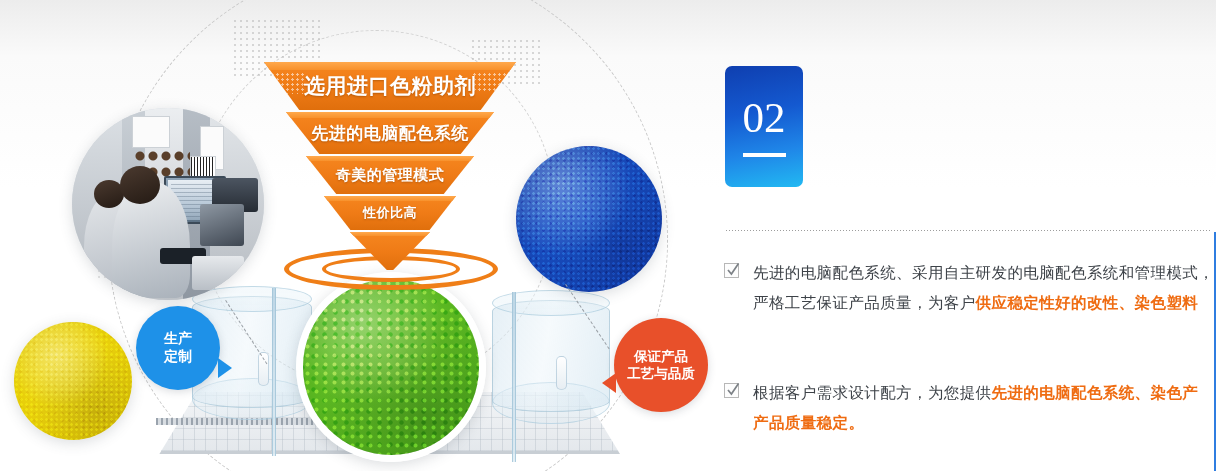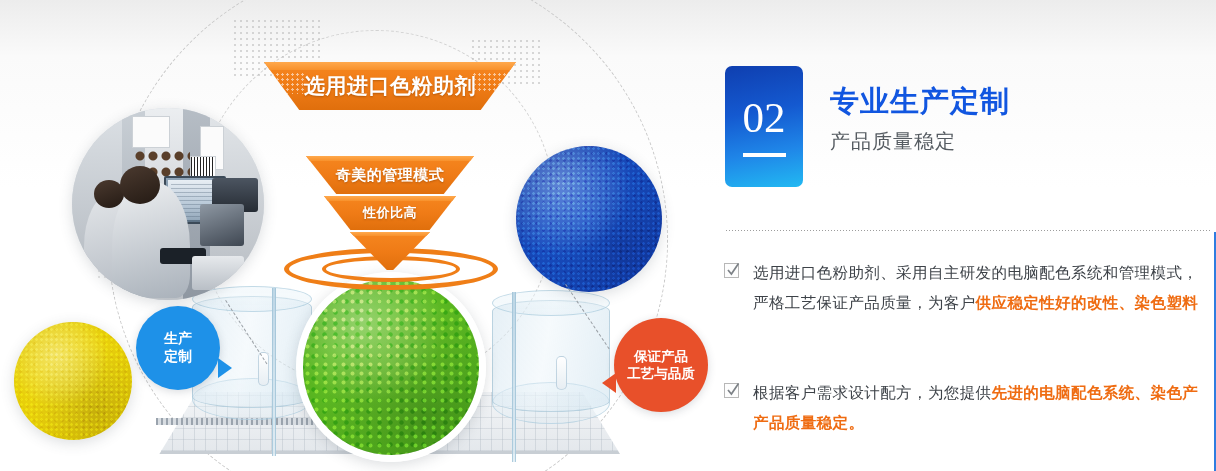--- a/index.html
+++ b/index.html
@@ -312,20 +312,26 @@
 
     <div class="fn-layer" style="left:264px;top:62px;width:252px;height:48px;
                 clip-path: polygon(0 0, 100% 0, 86% 100%, 14% 100%);">
       <div class="fn-shape"></div>
       <div class="fn-top"></div>
       <div class="fn-dots" style="left:6px;top:10px;width:34px;height:22px;"></div>
       <div class="fn-dots" style="right:10px;top:10px;width:34px;height:20px;"></div>
       <div class="fn-label" style="font-size:21px;">选用进口色粉助剂</div>
     </div>
 
+    <div class="fn-layer" style="left:286px;top:112px;width:208px;height:42px;
+                clip-path: polygon(0 0, 100% 0, 84% 100%, 16% 100%);">
+      <div class="fn-shape"></div>
+      <div class="fn-top" style="height:6px;"></div>
+      <div class="fn-label" style="font-size:17px;">先进的电脑配色系统</div>
+    </div>
 
     <div class="fn-layer" style="left:306px;top:156px;width:168px;height:38px;
                 clip-path: polygon(0 0, 100% 0, 82% 100%, 18% 100%);">
       <div class="fn-shape"></div>
       <div class="fn-top" style="height:5px;"></div>
       <div class="fn-label" style="font-size:15px;">奇美的管理模式</div>
     </div>
 
     <div class="fn-layer" style="left:324px;top:196px;width:132px;height:34px;
                 clip-path: polygon(0 0, 100% 0, 80% 100%, 20% 100%);">
@@ -355,35 +361,31 @@
 工艺与品质</span>
     </div>
   </div>
 
   <div id="right-panel">
 
     <div id="num-badge">
       <span class="num">02</span>
     </div>
 
-    <div id="heading-block">
-      <div id="main-title">专业生产定制</div>
-      <div id="sub-title">产品质量稳定</div>
-    </div>
 
     <div id="divider"></div>
 
     <div class="bullet" style="top:258px;">
       <span class="chk">
         <svg width="14" height="16" viewBox="0 0 14 16" aria-hidden="true">
           <path d="M2 8 L5.4 12 L12.5 1.5" fill="none" stroke="#7d8287" stroke-width="1.7"></path>
         </svg>
       </span>
       <span class="btext">
-        <div><span>选用进口色粉助剂、采用自主研发的电脑配色系统和管理模式，</span></div>
+        <div><span>先进的电脑配色系统、采用自主研发的电脑配色系统和管理模式，</span></div>
         <div><span>严格工艺保证产品质量，为客户</span><span class="hl">供应稳定性好的改性、染色塑料</span></div>
       </span>
     </div>
 
     <div class="bullet" style="top:378px;">
       <span class="chk">
         <svg width="14" height="16" viewBox="0 0 14 16" aria-hidden="true">
           <path d="M2 8 L5.4 12 L12.5 1.5" fill="none" stroke="#7d8287" stroke-width="1.7"></path>
         </svg>
       </span>

